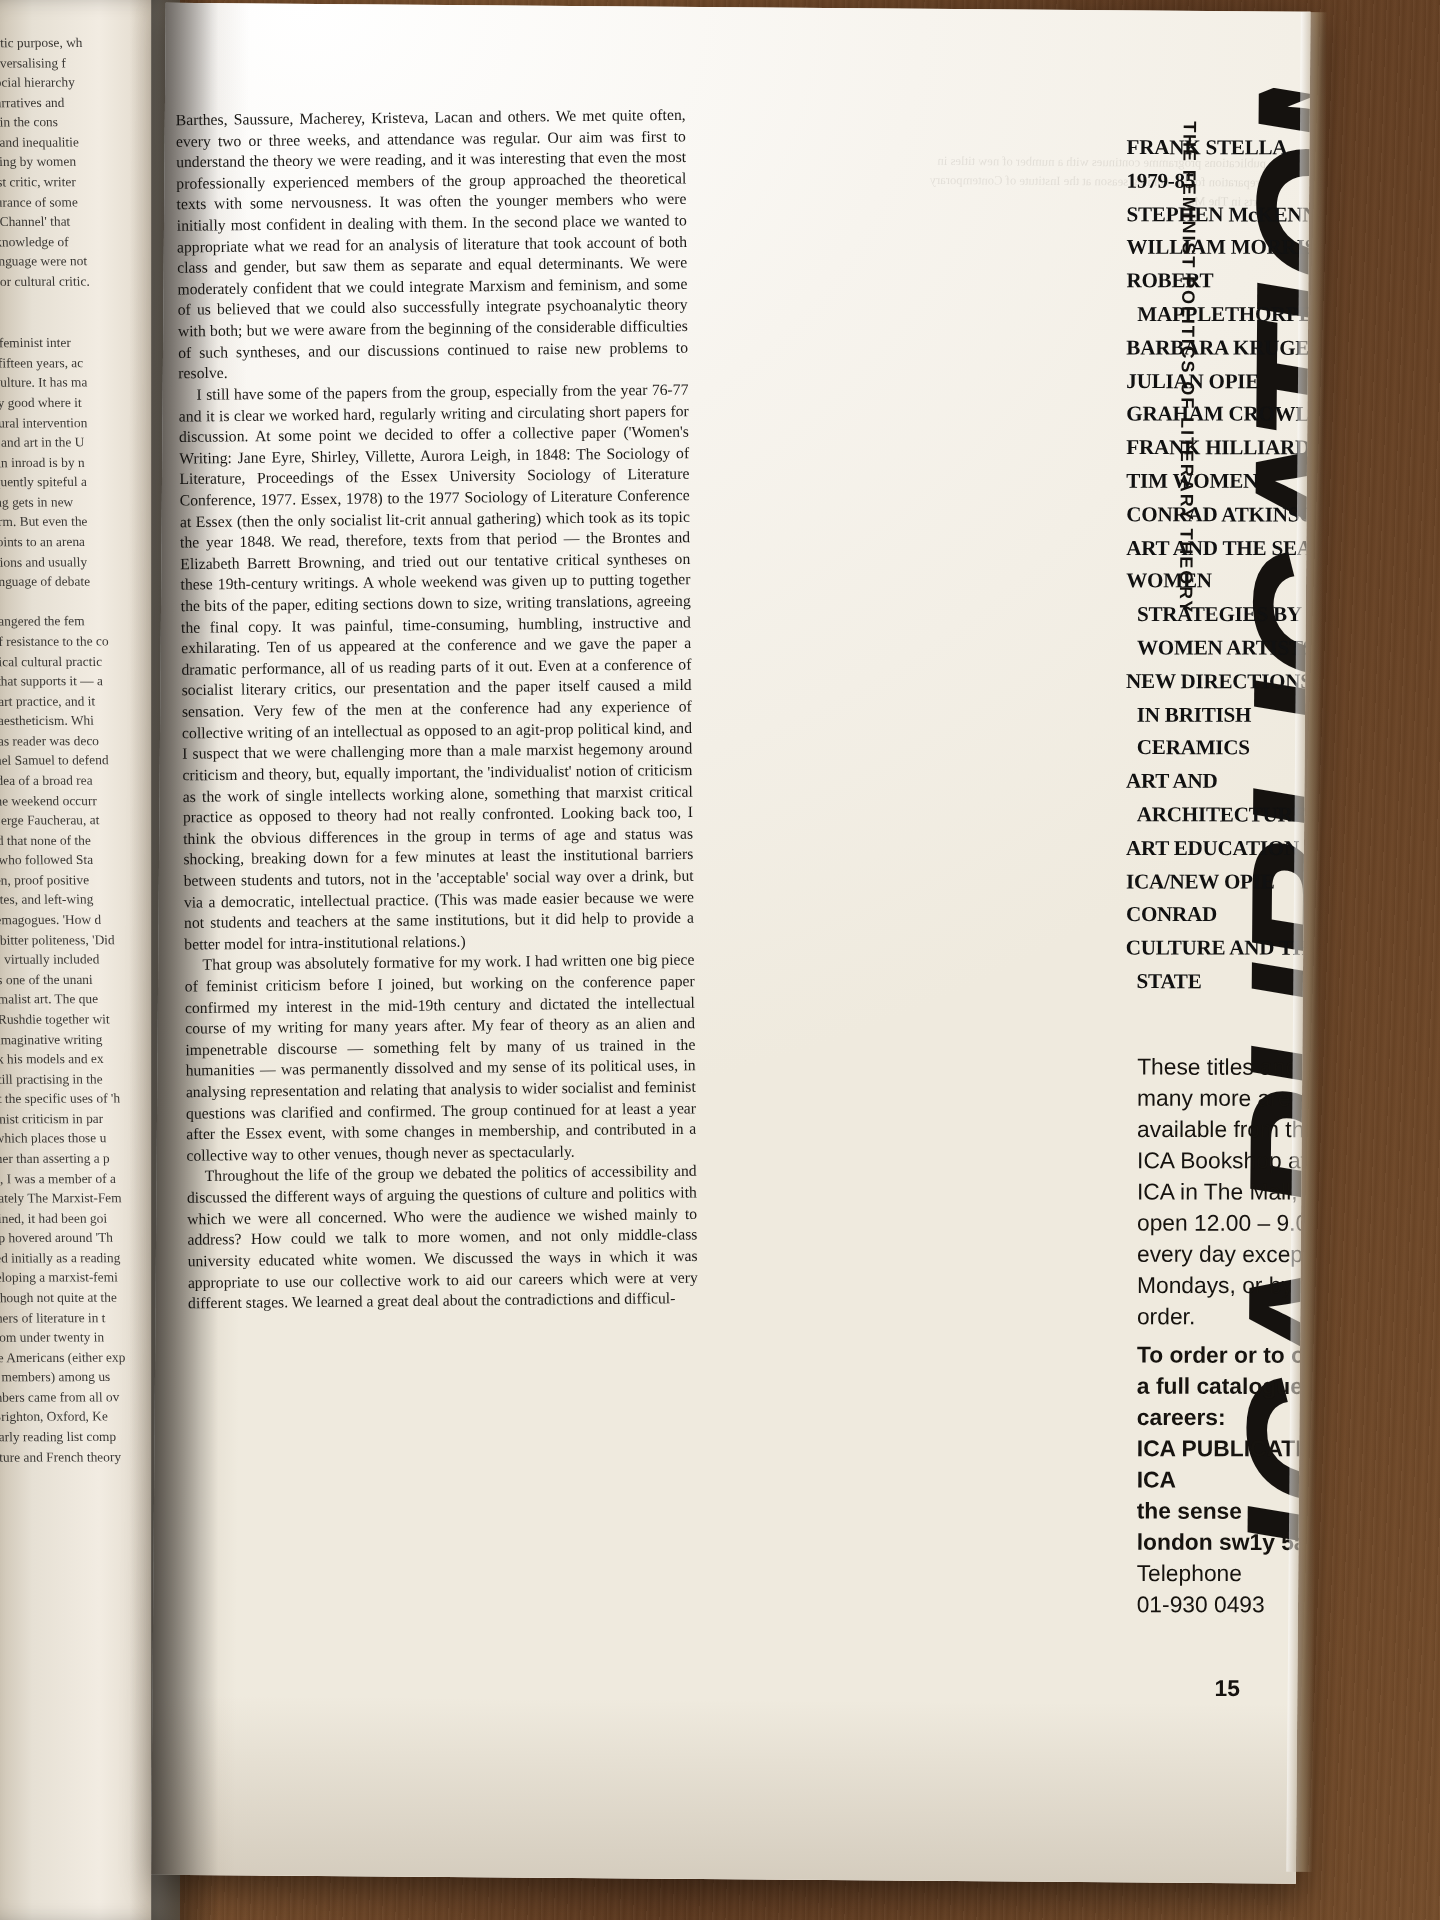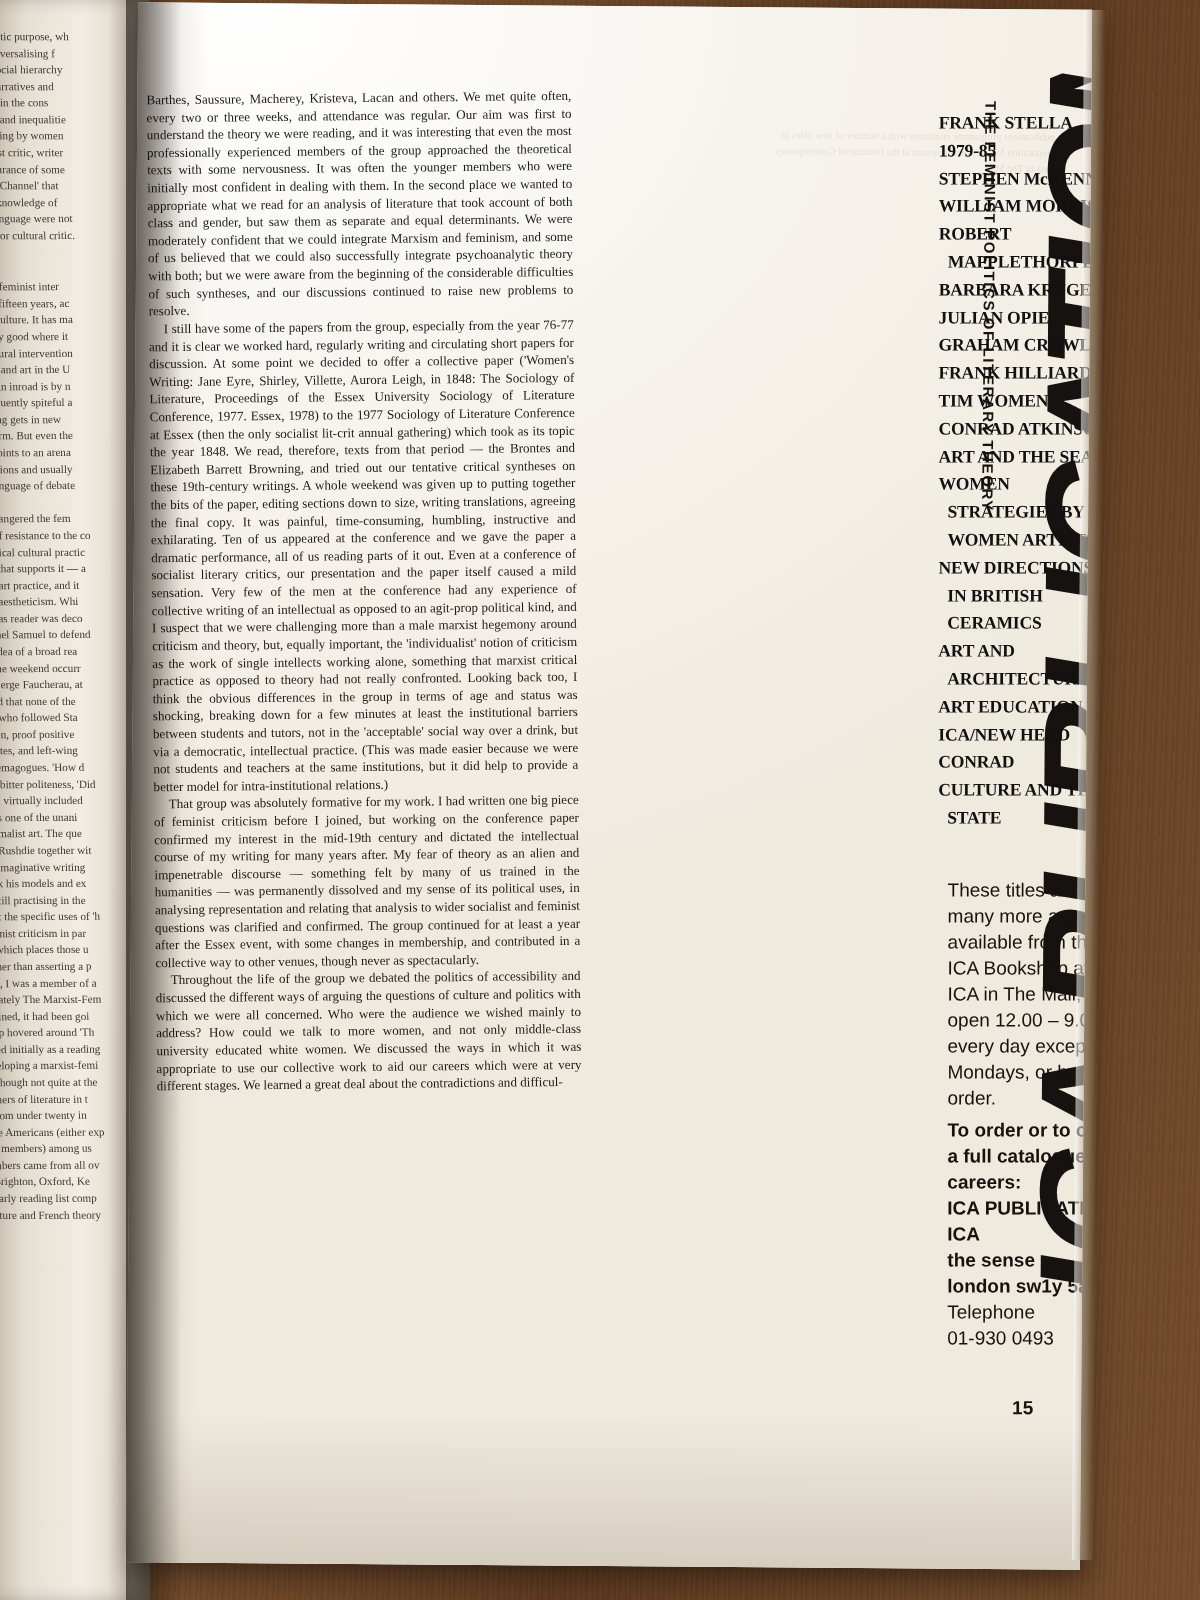--- a/index.html
+++ b/index.html
@@ -350,21 +350,21 @@
         <div>ART AND THE SEA</div>
         <div>WOMEN</div>
         <div class="ind">STRATEGIES BY</div>
         <div class="ind">WOMEN ARTISTS</div>
         <div>NEW DIRECTIONS</div>
         <div class="ind">IN BRITISH</div>
         <div class="ind">CERAMICS</div>
         <div>ART AND</div>
         <div class="ind">ARCHITECTURE</div>
         <div>ART EDUCATION</div>
-        <div>ICA/NEW HEAD</div>
+        <div>ICA/NEW OPIE</div>
         <div>CONRAD</div>
         <div>CULTURE AND THE</div>
         <div class="ind">STATE</div>
       </div>
 
     <div id="avail">
       <div id="avail-lines">
           <p>These titles and</p>
           <p>many more are</p>
           <p>available from the</p>

